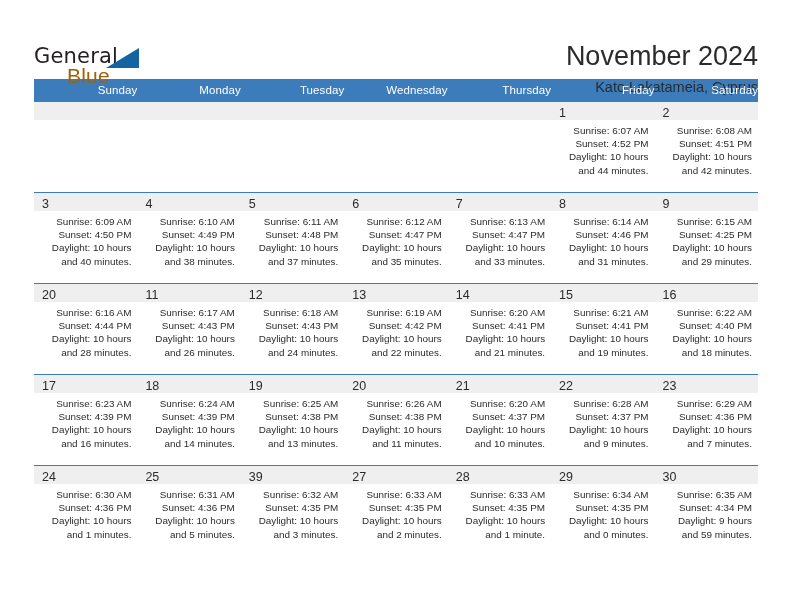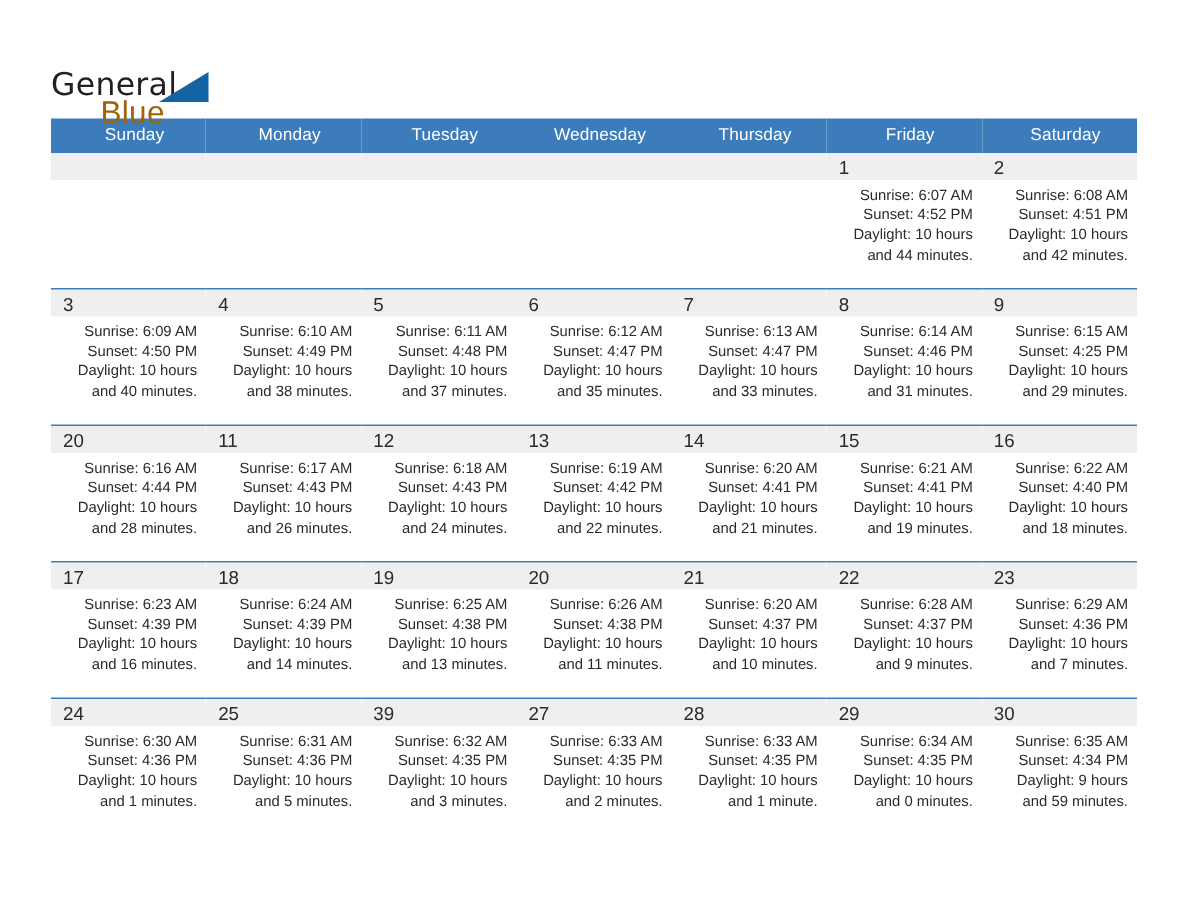--- a/index.html
+++ b/index.html
@@ -86,21 +86,21 @@
     margin-top: 7px;
     width: 724px;
     border-collapse: collapse;
     table-layout: fixed;
   }
   .calendar th {
     background: #3c7cba;
     color: #ffffff;
     font-weight: normal;
     font-size: 11.5px;
-    text-align: center;
+    text-align: right;
     padding: 5px 0 6px 8px;
     letter-spacing: .1px;
   }
   .week-row td {
     vertical-align: top;
     padding: 0;
     border-top: 1.5px solid #3c7cba;
     height: 90px;
   }
   .week-row.first td {
@@ -141,20 +141,24 @@
 <div class="page">
 
   <div class="topbar">
 
     <div class="logo">
       <span class="logo-general">General</span>
       <span class="logo-tri"></span>
       <span class="logo-blue">Blue</span>
     </div>
 
+    <div class="titles">
+      <div class="month-title">November 2024</div>
+      <div class="location">Kato Lakatameia, Cyprus</div>
+    </div>
 
   </div>
 
   <table class="calendar">
     <thead>
       <tr>
         <th>Sunday</th>
         <th>Monday</th>
         <th>Tuesday</th>
         <th>Wednesday</th>

